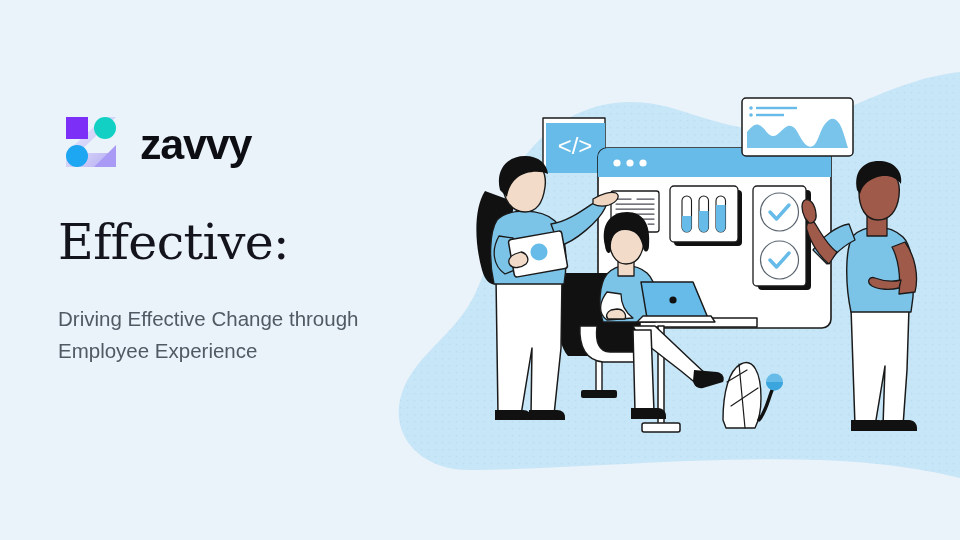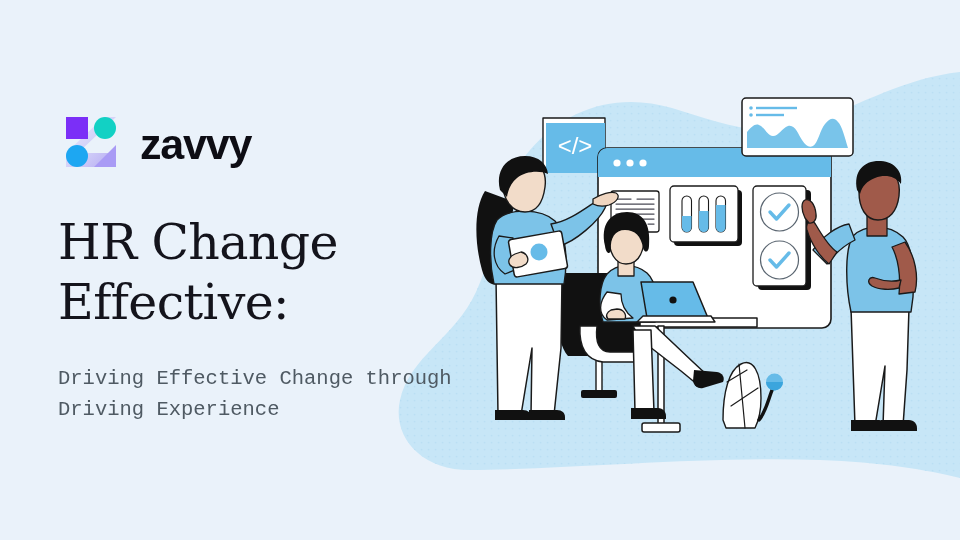--- a/index.html
+++ b/index.html
@@ -67,21 +67,21 @@
     line-height: 1.22;
     letter-spacing: -0.6px;
     color: #14141c;
     width: 400px;
   }
   .headline .l2 { display: block; }
 
   .subhead {
     margin: 0;
     margin-top: 30px;
-    font-family: Liberation Mono, monospace;
+    font-family: Liberation Sans, sans-serif;
     font-size: 20.5px;
     line-height: 1.55;
     color: #4f5a63;
     width: 395px;
   }
   .subhead .s2 { display: block; }
 
   
   .illustration {
     position: absolute;
@@ -141,27 +141,26 @@
         <circle cx="47" cy="19" r="11" fill="#12d1c4"></circle>
 
         <circle cx="19" cy="47" r="11" fill="#1da7f2"></circle>
 
         <path d="M36 58 L58 36 L58 58 Z" fill="#a99bf5"></path>
       </svg>
       <div class="logo-word">zavvy</div>
     </div>
 
     <h1 class="headline">
-      <span class="l1">HR Change</span>
       <span class="l2">Effective:</span>
     </h1>
 
     <p class="subhead">
       <span class="s1">Driving Effective Change through</span>
-      <span class="s2">Driving Experience</span>
+      <span class="s2">Employee Experience</span>
     </p>
   </div>
 
   <svg class="illustration" viewBox="0 0 505 430" xmlns="http://www.w3.org/2000/svg">
 
     <g stroke-linecap="round" stroke-linejoin="round">
 
       <g>
         <rect x="88" y="58" width="62" height="52" fill="#ffffff" stroke="#1a1a1a" stroke-width="1.4"></rect>
         <rect x="91" y="63" width="59" height="50" fill="#66bbe8"></rect>

